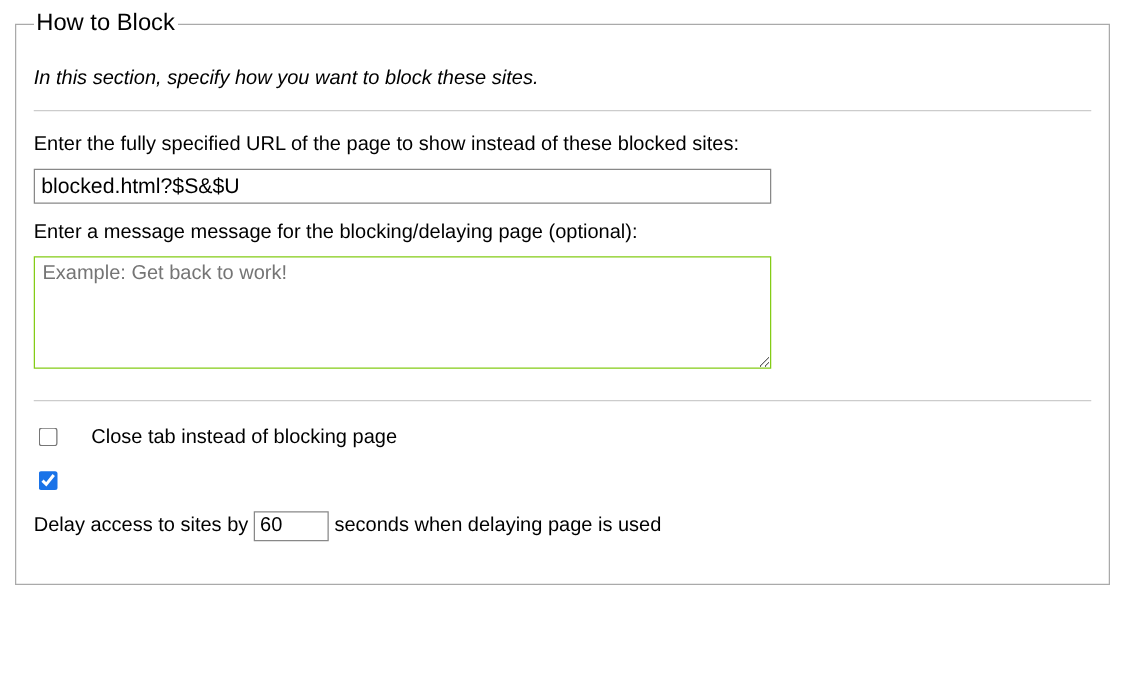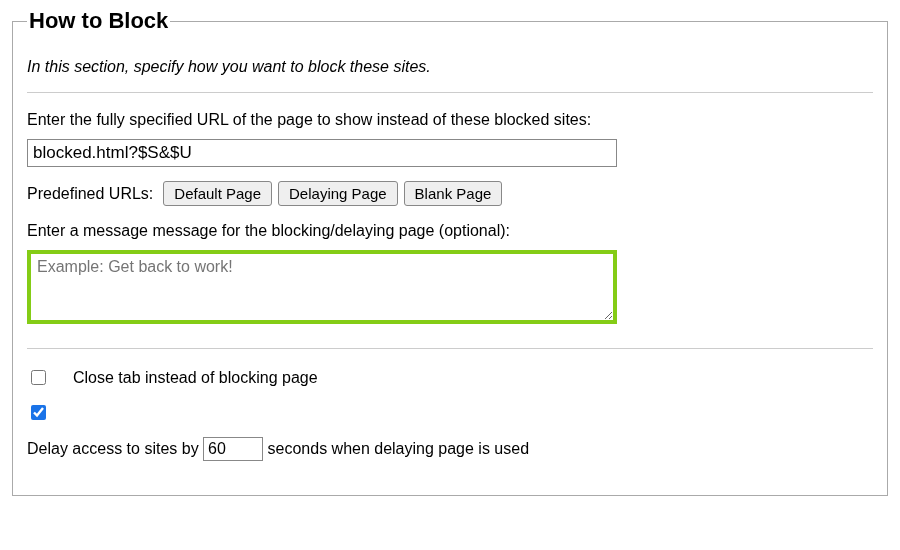--- a/index.html
+++ b/index.html
@@ -11,22 +11,22 @@
       color: #000;
       background: #fff;
       width: 900px;
     }
     fieldset {
       border: 1px solid #aaa;
       padding: 10px 14px 18px 14px;
       margin: 0;
     }
     legend {
-      font-weight: bold;
-      font-size: 22px;
+      font-weight: normal;
+      font-size: 19px;
       padding: 0 2px;
     }
     .intro {
       font-style: italic;
       margin: 14px 0 16px 0;
     }
     hr.sep {
       border: none;
       border-top: 1px solid #ccc;
       margin: 6px 0 18px 0;
@@ -56,25 +56,25 @@
       font-size: 15px;
       padding: 3px 10px;
       background: #efefef;
       border: 1px solid #888;
       border-radius: 3px;
       cursor: pointer;
       font-family: inherit;
     }
     textarea.msg {
       width: 590px;
-      height: 74px;
+      height: 90px;
       padding: 4px 6px;
       font-size: 16px;
       font-family: inherit;
-      border: 4px solid #84cc16;
+      border: 1px solid #84cc16;
       resize: both;
       margin-bottom: 14px;
     }
     .opt-row {
       display: flex;
       align-items: center;
       gap: 24px;
       margin: 14px 0;
     }
     input[type="checkbox"] {
@@ -101,26 +101,20 @@
   <legend>How to Block</legend>
 
   <p class="intro">In this section, specify how you want to block these sites.</p>
 
   <hr class="sep">
 
   <p class="field-label">Enter the fully specified URL of the page to show instead of these blocked sites:</p>
 
   <input type="text" class="url-input" value="blocked.html?$S&amp;$U" style="">
 
-  <div class="predef-row">
-    <span class="predef-label">Predefined URLs:</span>
-    <button class="predef" type="button">Default Page</button>
-    <button class="predef" type="button">Delaying Page</button>
-    <button class="predef" type="button">Blank Page</button>
-  </div>
 
   <p class="field-label">Enter a message message for the blocking/delaying page (optional):</p>
 
   <textarea class="msg" placeholder="Example: Get back to work!" style=""></textarea>
 
   <hr class="sep">
 
   <div class="opt-row">
     <input type="checkbox" id="closetab" style="">
     <label for="closetab">Close tab instead of blocking page</label>

